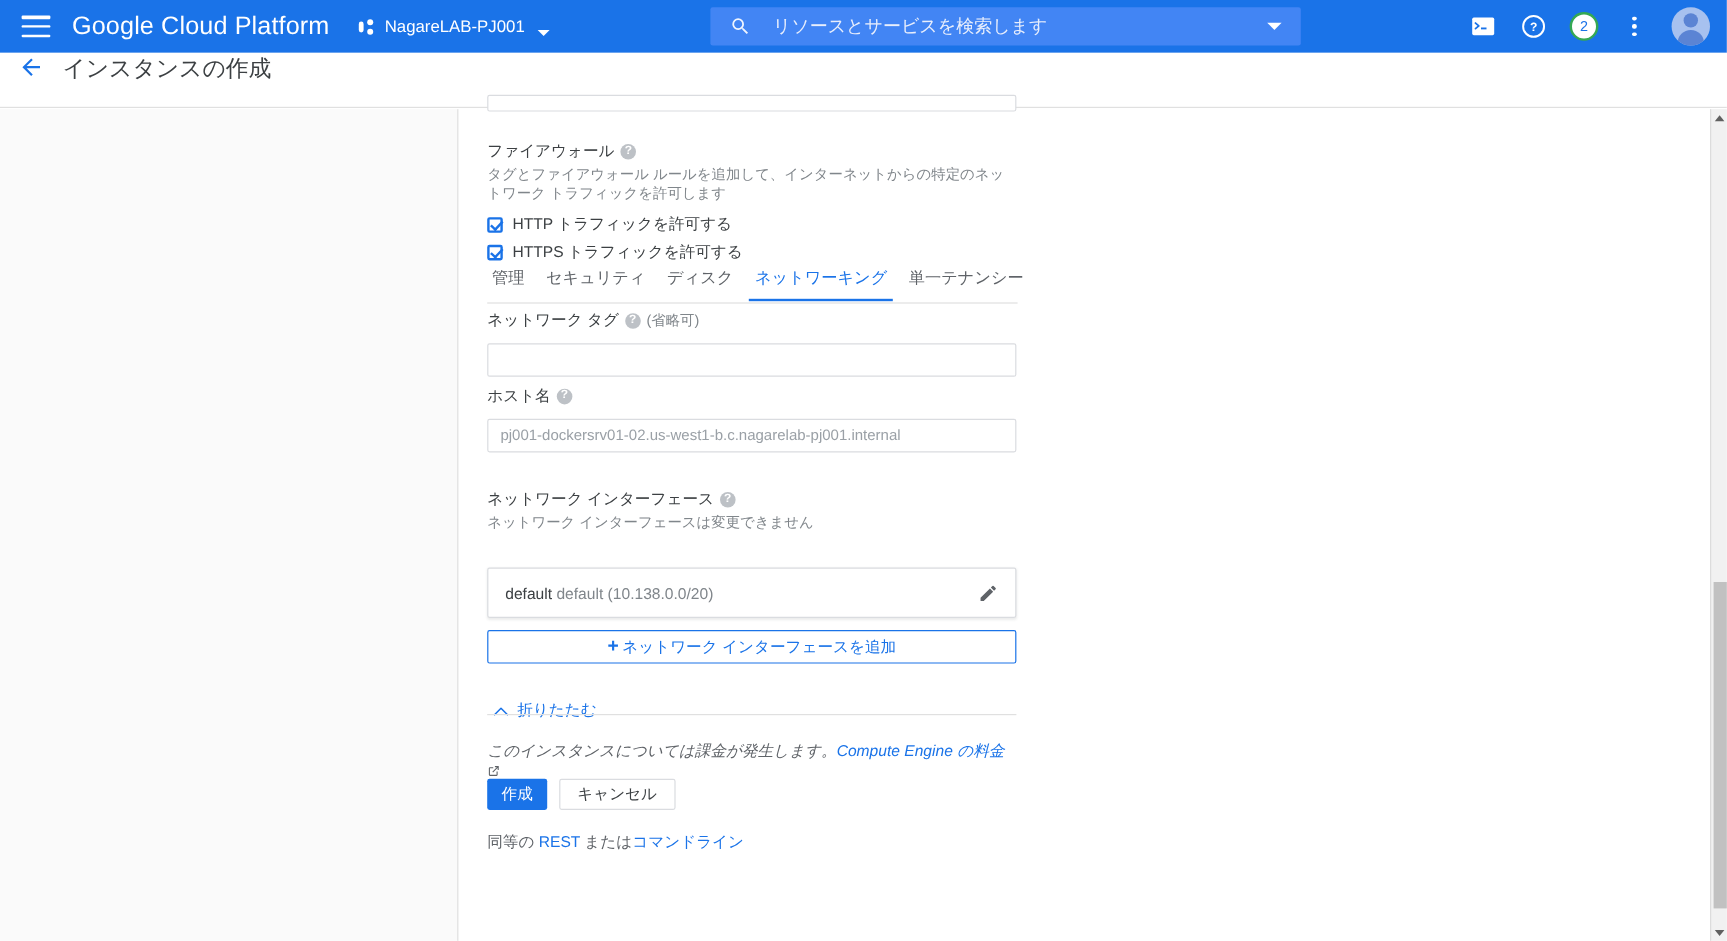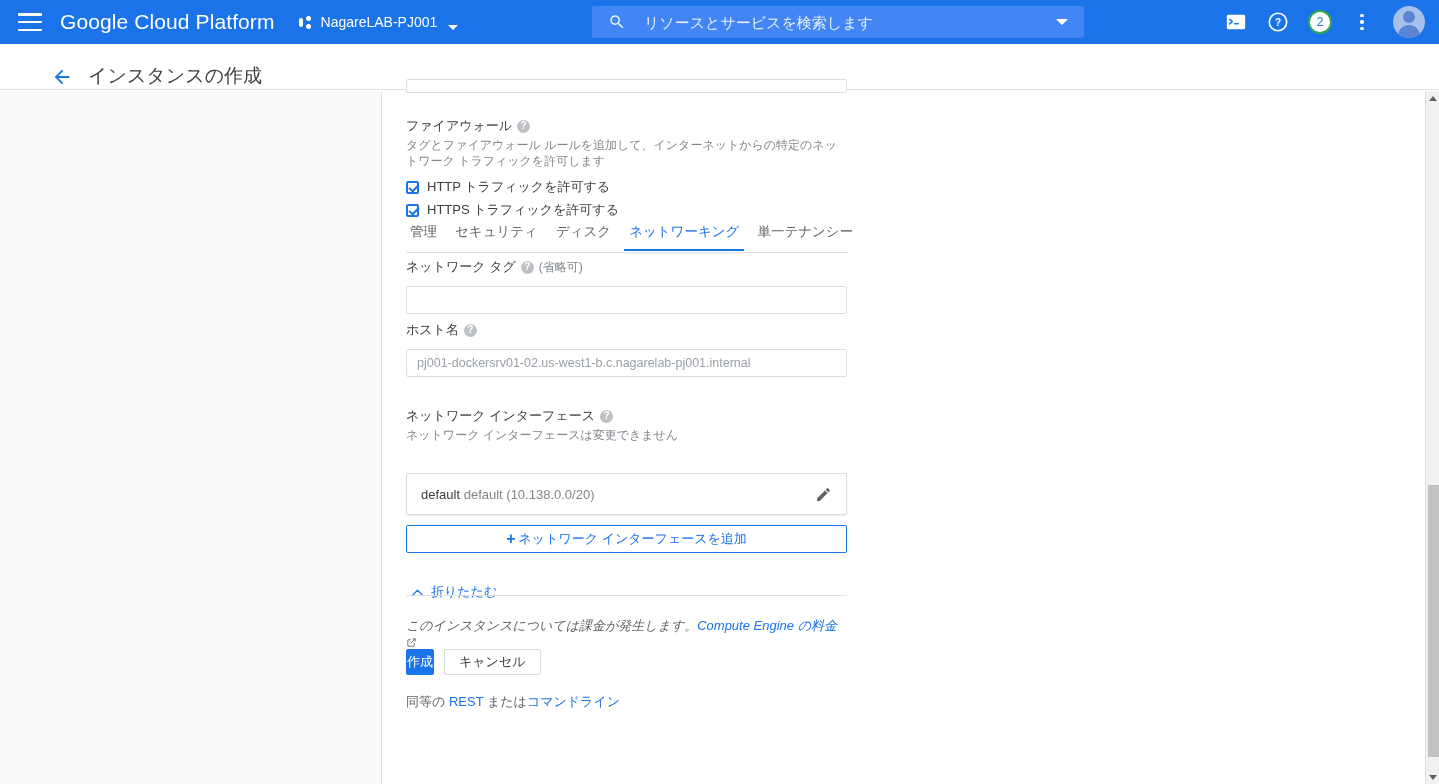--- a/index.html
+++ b/index.html
@@ -104,21 +104,21 @@
     transform: translateX(-50%); width: 22px; height: 18px;
     border-radius: 11px 11px 0 0; background: #5b84d4;
   }
 
   
   .pageheader {
     position: absolute; top: 44px; left: 0;
     width: 1439px; height: 46px;
     background: #ffffff;
     border-bottom: 1px solid #e0e0e0;
-    display: flex; align-items: flex-end; padding-left: 36px;
+    display: flex; align-items: flex-start;
   }
   .back-arrow {
     margin-left: 14px; margin-right: 14px; width: 24px; height: 24px;
     display: flex; align-items: center; justify-content: center; cursor: pointer;
   }
   .page-title { font-size: 19px; color: #3c4043; font-weight: 400; }
 
   
   .bodywrap {
     position: absolute; top: 91px; left: 0;
@@ -247,21 +247,21 @@
   .billing {
     position: absolute; top: 526px; left: 0;
     font-size: 13px; color: #5f6368; font-style: italic;
   }
   .billing a { color: #1a73e8; text-decoration: none; cursor: pointer; }
   .ext-icon { margin-left: 4px; vertical-align: -1px; }
 
   
   .actions { position: absolute; top: 558px; left: 0; display: flex; gap: 10px; }
   .btn-primary {
-    height: 26px; padding: 0 1px;
+    height: 26px; padding: 0 12px;
     background: #1a73e8; color: #ffffff; border: none; border-radius: 2px;
     font-size: 13px; cursor: pointer;
     font-family: Liberation Serif, serif;
   }
   .btn-secondary {
     height: 26px; padding: 0 14px;
     background: #ffffff; color: #3c4043;
     border: 1px solid #dadce0; border-radius: 2px;
     font-size: 13px; cursor: pointer;
     font-family: "Liberation Sans", "DejaVu Sans", sans-serif;

